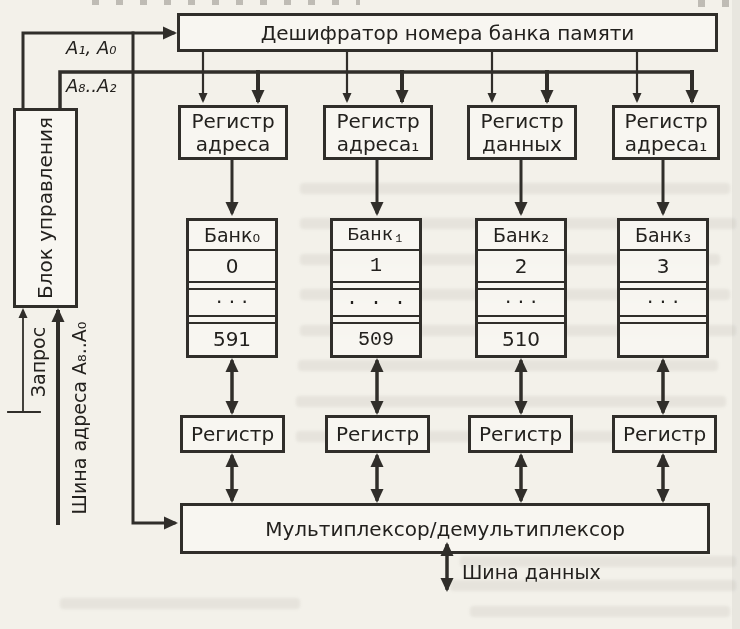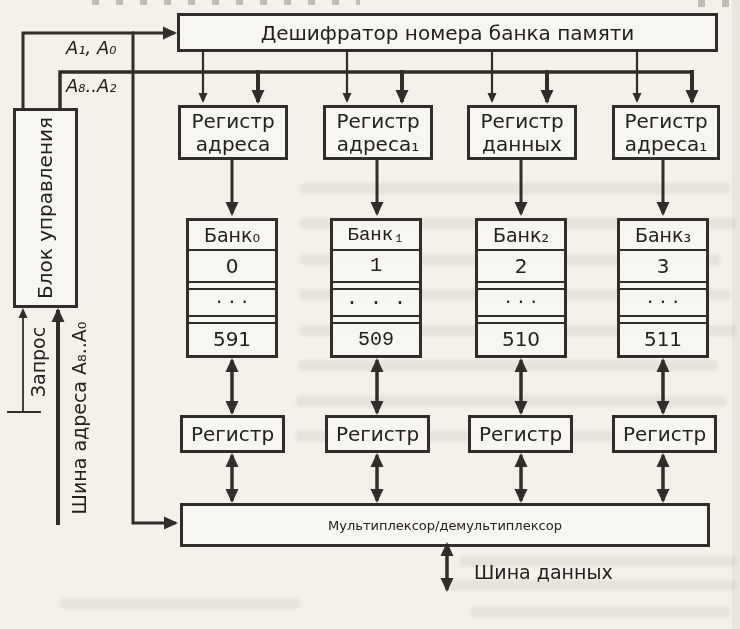--- a/index.html
+++ b/index.html
@@ -14,21 +14,21 @@
   .bleed{position:absolute;height:11px;background:rgba(118,110,94,0.10);filter:blur(1.5px);border-radius:4px;}
   .topmarks{position:absolute;background:repeating-linear-gradient(90deg,rgba(70,65,58,.30) 0 7px,transparent 7px 24px);}
   .edgeshade{position:absolute;background:rgba(0,0,0,0.045);}
   
   .box{
     position:absolute;box-sizing:border-box;z-index:2;
     border:3px solid #302e2a;background:rgba(248,246,241,0.93);
     display:flex;align-items:center;justify-content:center;text-align:center;
   }
   .decoder{left:177px;top:13px;width:541px;height:39px;font-size:20px;}
-  .mux{left:180px;top:503px;width:530px;height:44px;font-size:13px;}
+  .mux{left:180px;top:503px;width:530px;height:51px;font-size:20px;}
   .regaddr{top:105px;height:55px;flex-direction:column;font-size:20px;line-height:1.12;}
   .ioreg{top:415px;height:38px;font-size:20px;}
   .control{left:13px;top:108px;width:65px;height:200px;}
   .vtext{transform:rotate(-90deg);white-space:nowrap;font-size:20px;}
   
   .bank{top:218px;width:92px;height:140px;display:block;padding:0;}
   .bank-title{height:28px;display:flex;align-items:center;justify-content:center;font-size:19px;}
   .bank-cell{display:flex;align-items:center;justify-content:center;font-size:20px;box-sizing:border-box;}
   .c1{height:31.5px;border-top:2.5px solid #302e2a;}
   .c2{height:25px;}
@@ -37,21 +37,21 @@
   
   svg.wires{position:absolute;left:0;top:0;z-index:3;}
   .wire{stroke:#302e2a;fill:none;stroke-linecap:square;}
   .w18{stroke-width:1.8px;}.w2{stroke-width:2.2px;}.w3{stroke-width:3px;}
   .w35{stroke-width:3.5px;}.w4{stroke-width:4px;}
   .head{fill:#302e2a;stroke:none;}
   
   .flabel{position:absolute;z-index:4;white-space:nowrap;}
   .sig{font-style:italic;font-size:18px;}
   .vlabel{transform:translate(-50%,-50%) rotate(-90deg);font-size:19px;}
-  .dbus{font-size:19px;margin-left:12px;}
+  .dbus{font-size:19px;}
 </style>
 </head>
 <body>
 
 <div class="screen">
 
   <div class="artifacts">
     <div class="topmarks" style="left:92px;top:0;width:268px;height:5px;"></div>
     <div class="topmarks" style="left:698px;top:0;width:40px;height:7px;"></div>
     <div class="bleed" style="left:300px;top:183px;width:430px;"></div>
@@ -166,21 +166,20 @@
     <div class="bank-cell c2">· · ·</div>
     <div class="bank-sep"></div>
     <div class="bank-cell c3">510</div>
   </div>
   <div class="box bank" style="left:617px;">
     <div class="bank-title">Банк₃</div>
     <div class="bank-cell c1">3</div>
     <div class="bank-sep"></div>
     <div class="bank-cell c2">· · ·</div>
     <div class="bank-sep"></div>
-    <div class="bank-cell c3">511</div>
   </div>
 
   <div class="box ioreg" style="left:180px;width:105px;">
     <span>Регистр</span>
   </div>
   <div class="box ioreg" style="left:325px;width:105px;">
     <span>Регистр</span>
   </div>
   <div class="box ioreg" style="left:468px;width:105px;">
     <span>Регистр</span>

